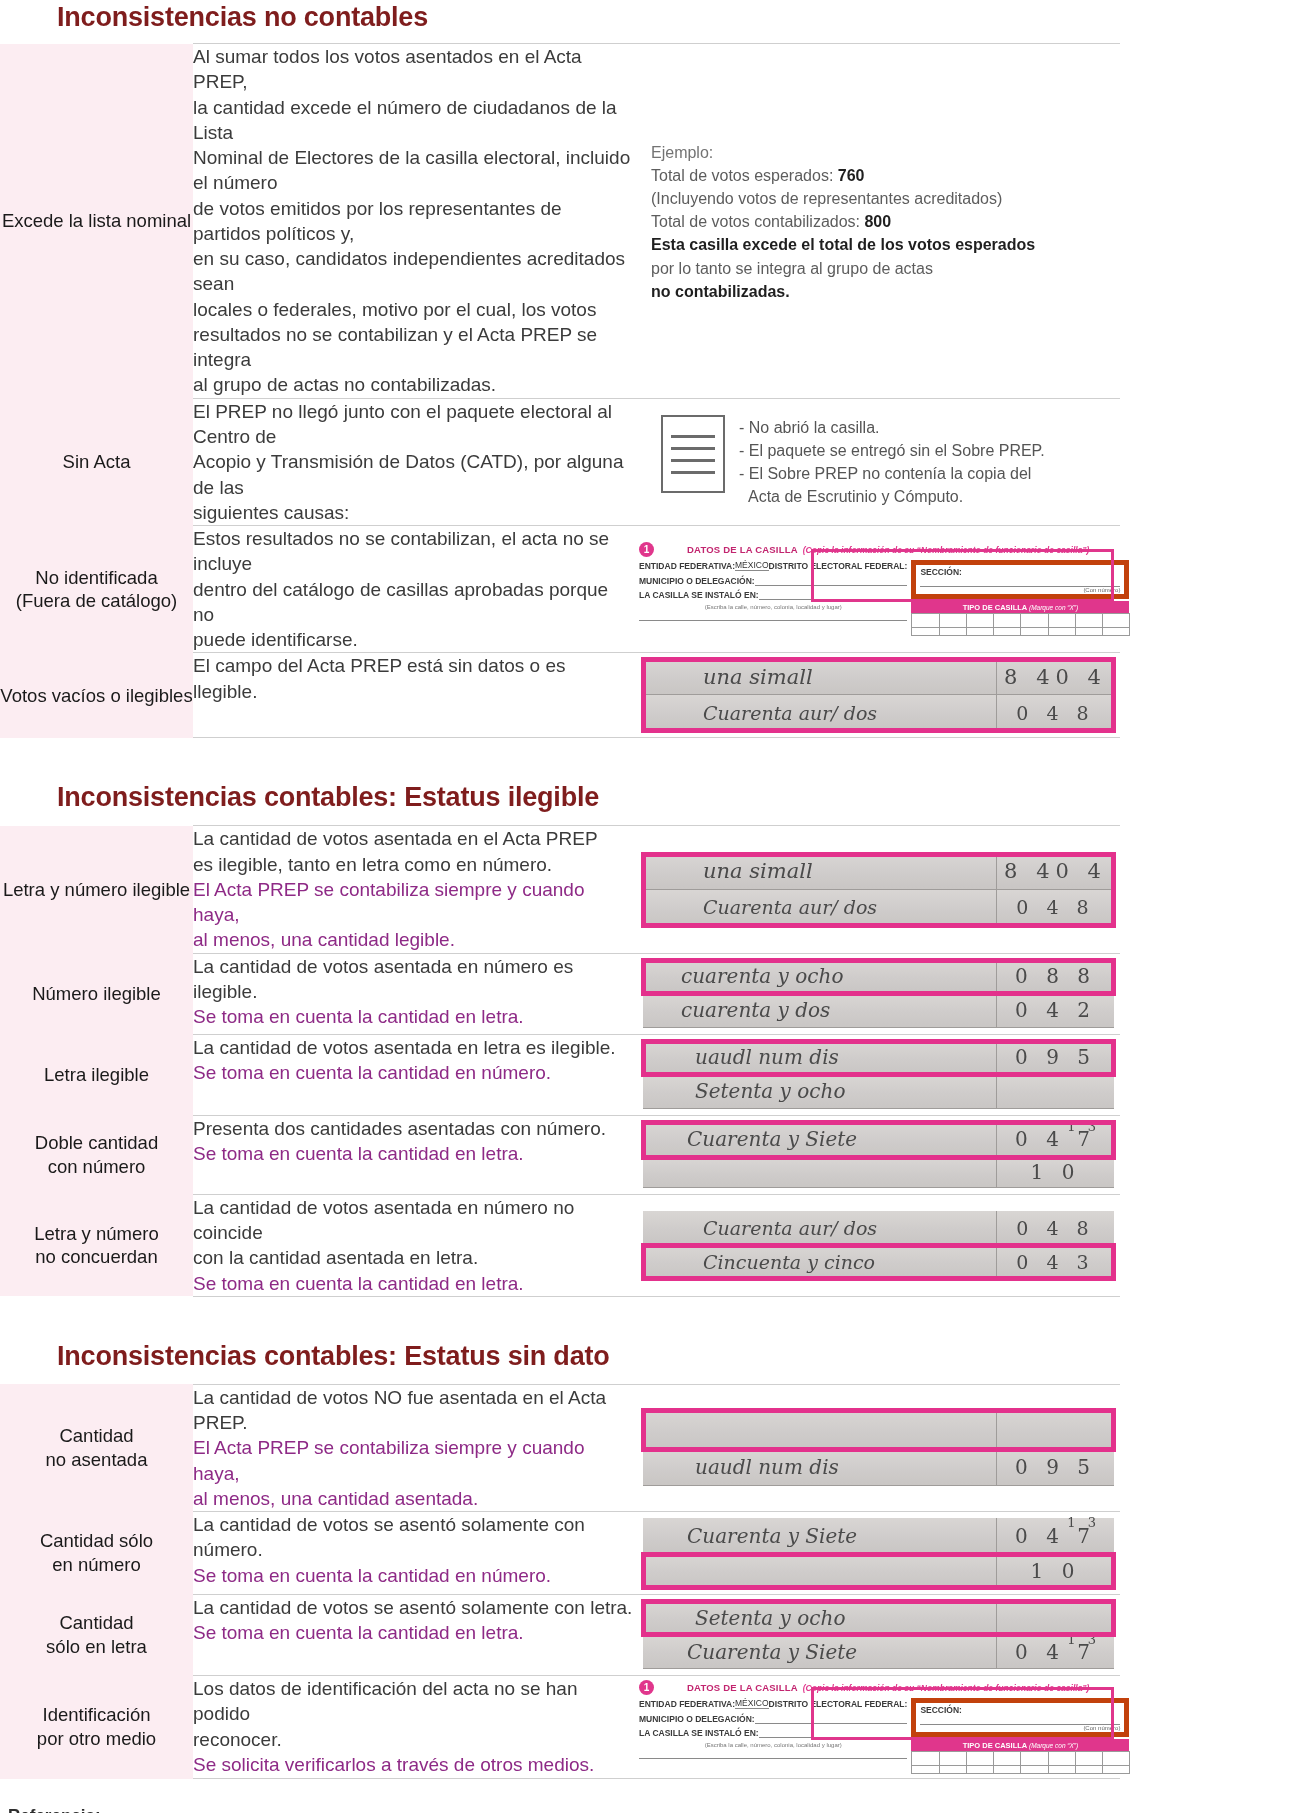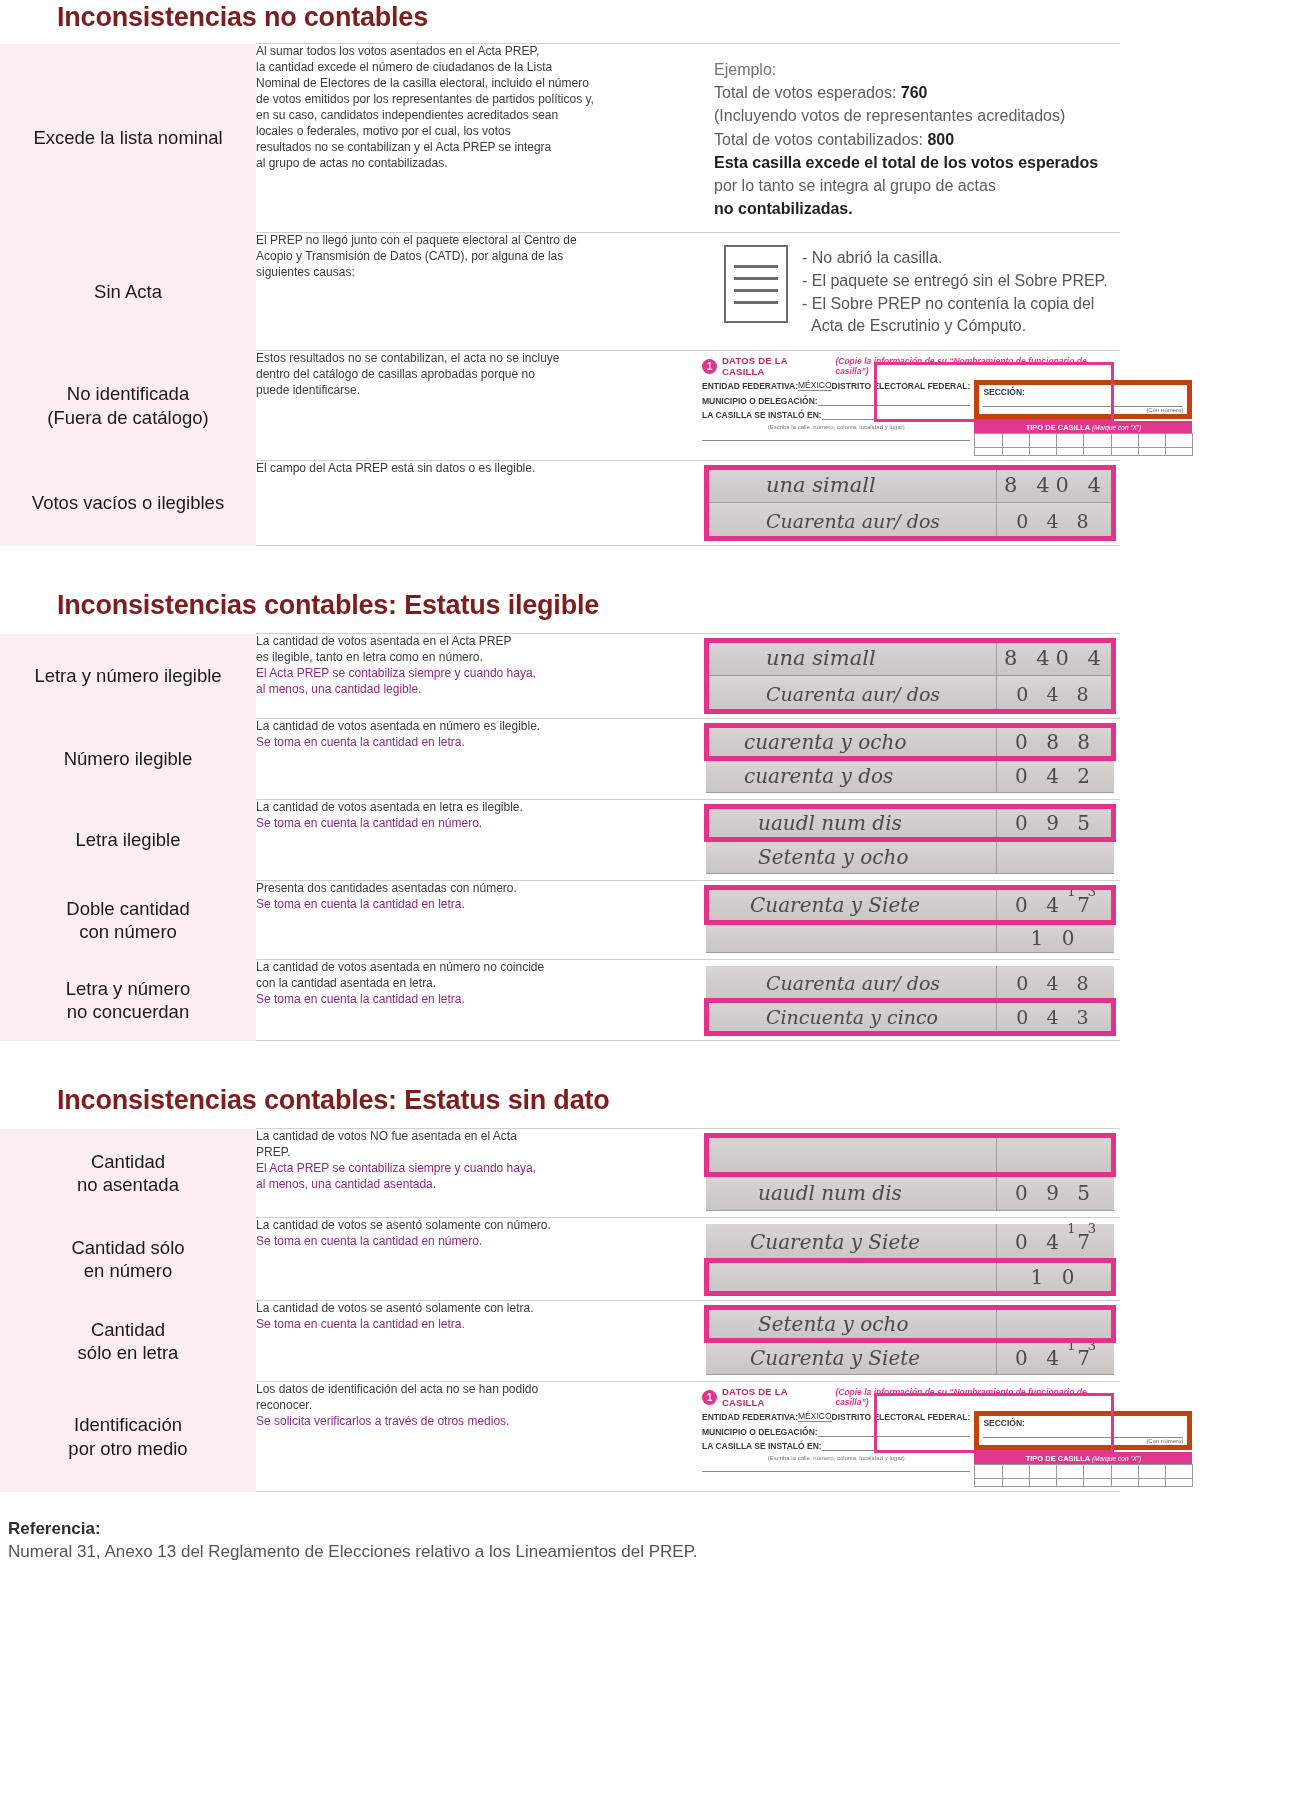--- a/index.html
+++ b/index.html
@@ -22,35 +22,35 @@
   .sec1-title { padding-top: 2px; padding-bottom: 10px; }
   .sec2-title { padding-top: 44px; padding-bottom: 12px; }
   .sec3-title { padding-top: 44px; padding-bottom: 12px; }
 
   
   .tbl { width: 1120px; margin: 0 0 0 0; border-collapse: collapse; table-layout: fixed; }
   .tbl tr { vertical-align: top; }
   .tbl td { padding: 0; }
 
   .c-label {
-    width: 256px;
+    width: 193px;
     background: #fcedf2;
     color: #1a1a1a;
     font-size: 18.5px;
     line-height: 1.28;
     text-align: center;
     vertical-align: middle;
     padding: 8px 10px;
   }
   .c-desc {
     width: 440px;
     border-top: 1px solid #cfcfcf;
     border-bottom: 1px solid #cfcfcf;
     padding: 14px 14px 12px 16px;
-    font-size: 12px;
+    font-size: 19px;
     line-height: 1.33;
     color: #3b3b3b;
   }
   .c-media {
     border-top: 1px solid #cfcfcf;
     border-bottom: 1px solid #cfcfcf;
     padding: 0;
     vertical-align: middle;
   }
   .p-accent { color: #8e2a86; }
@@ -88,21 +88,21 @@
     padding: 4px 4px 4px 6px;
     font-family: "Liberation Sans", sans-serif;
     position: relative;
   }
   .acta-hdr { display: flex; align-items: center; gap: 5px; margin-bottom: 3px; }
   .acta-num {
     width: 15px; height: 15px; border-radius: 50%;
     background: #e0368c; color: #fff; font-size: 10px; font-weight: bold;
     display: flex; align-items: center; justify-content: center; flex: 0 0 auto;
   }
-  .acta-t1 { font-size: 9.5px; font-weight: bold; color: #c2256f; letter-spacing: .2px; }
+  .acta-t1 { font-size: 9.5px; font-weight: bold; color: #c2256f; letter-spacing: .2px; margin-left: 28px; }
   .acta-t2 { font-size: 8.5px; font-style: italic; font-weight: bold; color: #e0368c; }
   .acta-body { display: flex; gap: 4px; }
   .acta-left { flex: 1 1 auto; }
   .acta-fieldrow { display: flex; align-items: flex-end; margin-bottom: 3.5px; }
   .acta-flabel { font-size: 8.5px; font-weight: bold; color: #3a3a3a; white-space: nowrap; }
   .acta-fline { flex: 1 1 auto; border-bottom: 1px solid #8a8a8a; height: 11px; position: relative; }
   .acta-fval { font-size: 8.5px; color: #333; text-align: center; }
   .acta-hand { font-size: 8px; color: #8c8c8c; font-style: italic; }
   .acta-sub { font-size: 6px; color: #777; text-align: center; margin-top: 1px; }
   .acta-right { width: 218px; flex: 0 0 auto; }

